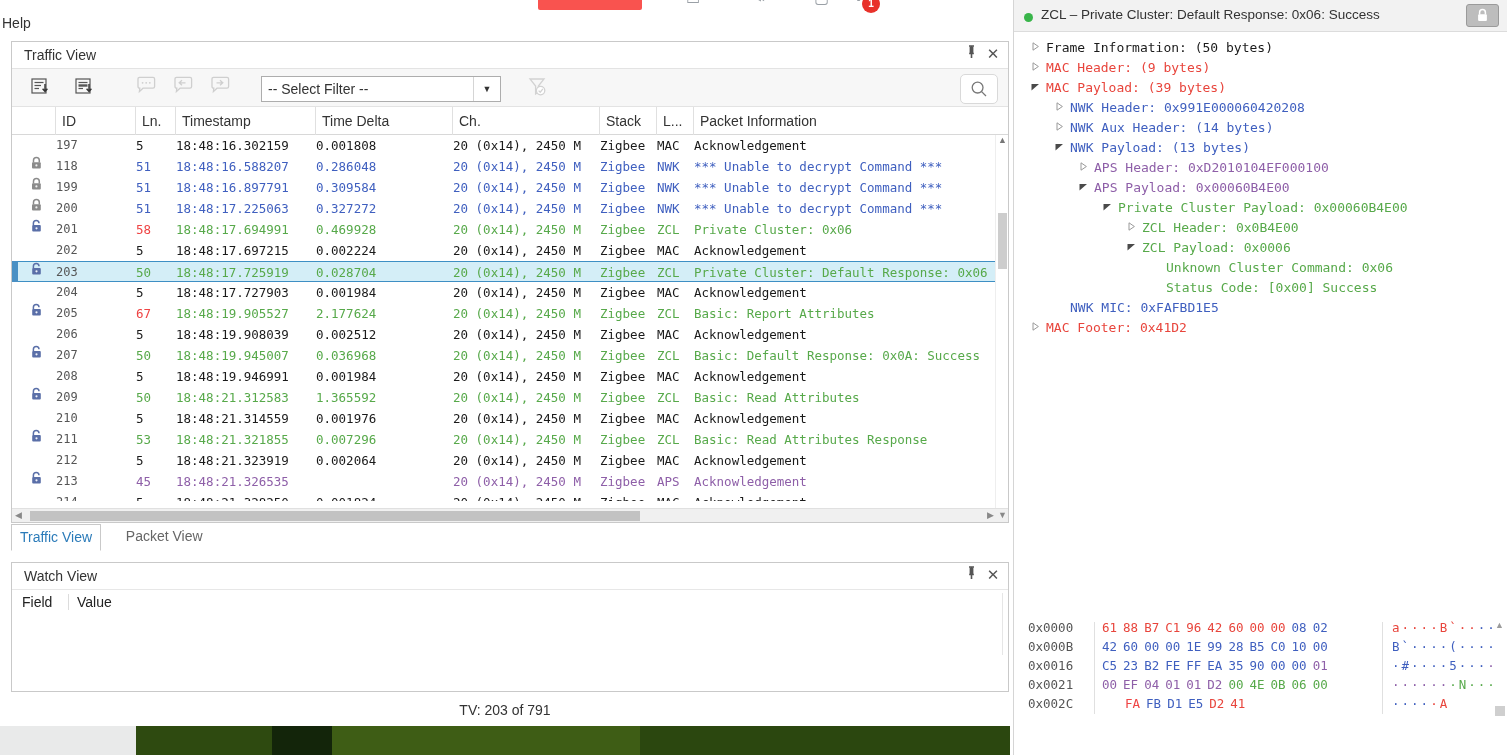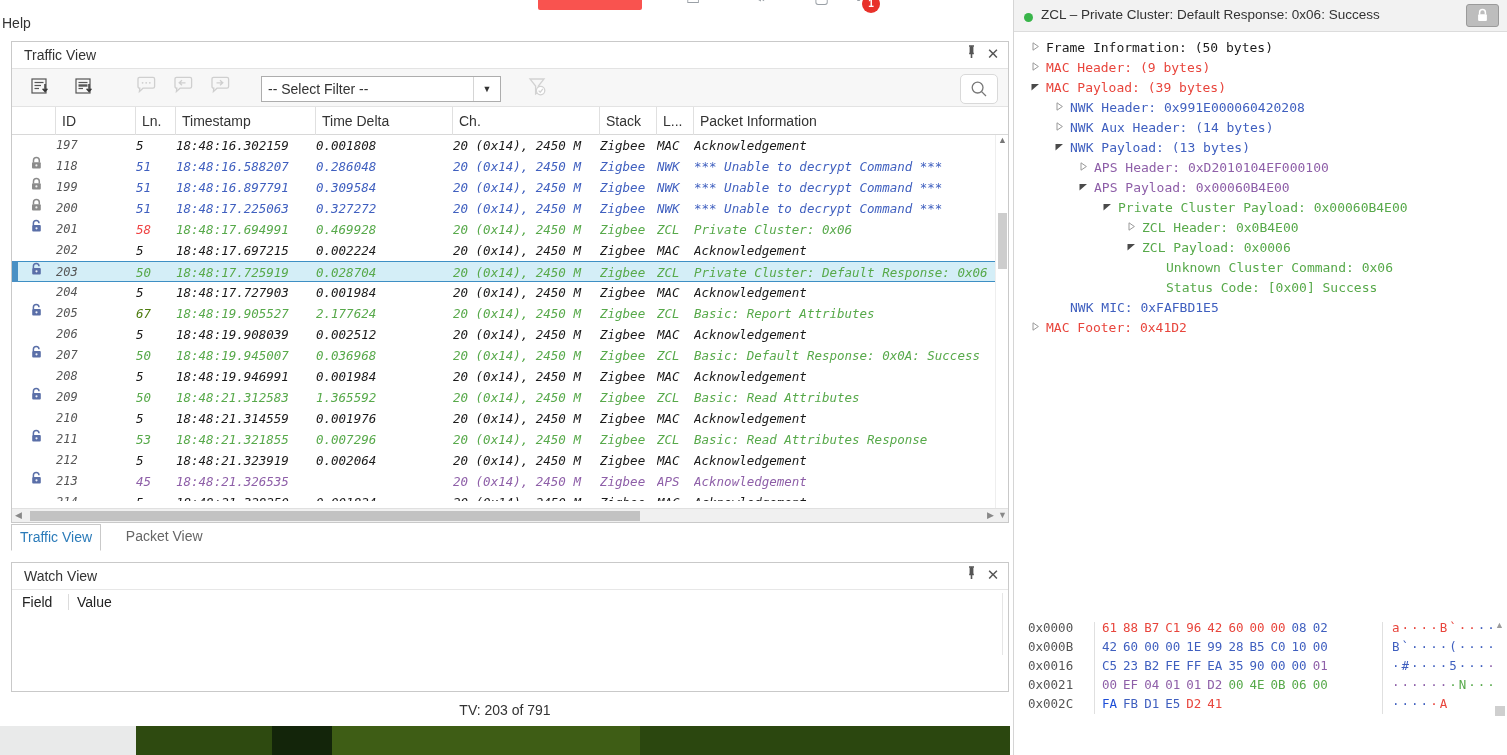--- a/index.html
+++ b/index.html
@@ -42,21 +42,21 @@
   .filter-combo .val { flex:1; padding-left:6px; font-size:14px; color:#333; white-space:nowrap; }
   .filter-combo .arrow { width:27px; height:24px; border-left:1px solid #d5d5d5; display:flex; align-items:center; justify-content:center; font-size:9px; color:#333; }
   .search-btn { position:absolute; right:10px; top:5px; width:38px; height:30px; border:1px solid #d9d9d9; border-radius:5px; background:#fff; display:flex; align-items:center; justify-content:center; }
 
   
   .tbl-wrap { position:relative; height:415px; overflow:hidden; background:#fff; }
   .thead { position:relative; height:28px; background:#fff; border-bottom:1px solid #d8d8d8; }
   .th { position:absolute; top:0; height:28px; line-height:28px; font-size:14px; color:#333;
         border-right:1px solid #e0e0e0; padding-left:6px; white-space:nowrap; overflow:hidden; }
   .rows { position:relative; height:366px; overflow:hidden; }
-  .row { position:relative; height:21px; line-height:21px; white-space:nowrap;font-style:italic; }
+  .row { position:relative; height:21px; line-height:21px; white-space:nowrap; }
   .row.sel { background:#d4eef7; border-top:1px solid #3e8fc4; border-bottom:1px solid #3e8fc4; }
   .row.sel .selbar { position:absolute; left:0; top:-1px; width:6px; height:21px; background:#4a90c4; }
   .cell { position:absolute; top:0; font-family:"DejaVu Sans Mono", monospace; font-size:12.5px; white-space:nowrap; overflow:hidden; }
   .c-lock { left:18px; width:18px; height:21px; }
   .c-id { left:44px; width:54px; text-align:left; }
   .c-ln { left:124px; width:28px; text-align:left; }
   .c-ts { left:164px; width:140px; }
   .c-td { left:304px; width:130px; }
   .c-ch { left:441px; width:140px; }
   .c-stack { left:588px; width:56px; }
@@ -334,21 +334,21 @@
             <div class="cell c-l" style="color: rgb(26, 26, 26);">MAC</div>
             <div class="cell c-pi" style="color: rgb(26, 26, 26);">Acknowledgement</div>
           </div>
           <div class="row">
             <div class="cell c-lock"><svg width="13" height="15" viewBox="0 0 13 15">
                 <path d="M3.4 6.2 L3.4 4.2 A2.8 2.8 0 0 1 9.0 4.2" fill="none" stroke="#5a6fa8" stroke-width="1.5"></path>
                 <rect x="2.2" y="6.1" width="8.6" height="6.4" rx="1" fill="#5a6fa8"></rect>
                 <circle cx="6.5" cy="9.3" r="1.1" fill="#eef1f8"></circle>
               </svg></div>
             <div class="cell c-id">205</div>
-            <div class="cell c-ln" style="color: #4d7c0f;">67</div>
+            <div class="cell c-ln" style="color: #ef4444;">67</div>
             <div class="cell c-ts" style="color: rgb(87, 169, 74);">18:48:19.905527</div>
             <div class="cell c-td" style="color: rgb(87, 169, 74);">2.177624</div>
             <div class="cell c-ch" style="color: rgb(87, 169, 74);">20 (0x14), 2450 M</div>
             <div class="cell c-stack" style="color: rgb(87, 169, 74);">Zigbee</div>
             <div class="cell c-l" style="color: rgb(87, 169, 74);">ZCL</div>
             <div class="cell c-pi" style="color: rgb(87, 169, 74);">Basic: Report Attributes</div>
           </div>
           <div class="row">
             <div class="cell c-id">206</div>
             <div class="cell c-ln" style="color: rgb(26, 26, 26);">5</div>
@@ -621,21 +621,21 @@
             <div class="hex-bytes"><span class="b" style="color: rgb(63, 95, 191);">C5</span><span class="b" style="color: rgb(63, 95, 191);">23</span><span class="b" style="color: rgb(63, 95, 191);">B2</span><span class="b" style="color: rgb(63, 95, 191);">FE</span><span class="b" style="color: rgb(63, 95, 191);">FF</span><span class="b" style="color: rgb(63, 95, 191);">EA</span><span class="b" style="color: rgb(63, 95, 191);">35</span><span class="b" style="color: rgb(63, 95, 191);">90</span><span class="b" style="color: rgb(63, 95, 191);">00</span><span class="b" style="color: rgb(63, 95, 191);">00</span><span class="b" style="color: rgb(142, 95, 168);">01</span></div>
             <div class="hex-ascii"><span style="color: rgb(63, 95, 191); margin-right: 2px;">·</span><span style="color: rgb(63, 95, 191); margin-right: 2px;">#</span><span style="color: rgb(63, 95, 191); margin-right: 2px;">·</span><span style="color: rgb(63, 95, 191); margin-right: 2px;">·</span><span style="color: rgb(63, 95, 191); margin-right: 2px;">·</span><span style="color: rgb(63, 95, 191); margin-right: 2px;">·</span><span style="color: rgb(63, 95, 191); margin-right: 2px;">5</span><span style="color: rgb(63, 95, 191); margin-right: 2px;">·</span><span style="color: rgb(63, 95, 191); margin-right: 2px;">·</span><span style="color: rgb(63, 95, 191); margin-right: 2px;">·</span><span style="color: rgb(142, 95, 168); margin-right: 2px;">·</span></div>
           </div>
           <div class="hexrow">
             <div class="hex-off">0x0021</div>
             <div class="hex-bytes"><span class="b" style="color: rgb(142, 95, 168);">00</span><span class="b" style="color: rgb(142, 95, 168);">EF</span><span class="b" style="color: rgb(142, 95, 168);">04</span><span class="b" style="color: rgb(142, 95, 168);">01</span><span class="b" style="color: rgb(142, 95, 168);">01</span><span class="b" style="color: rgb(142, 95, 168);">D2</span><span class="b" style="color: rgb(87, 169, 74);">00</span><span class="b" style="color: rgb(87, 169, 74);">4E</span><span class="b" style="color: rgb(87, 169, 74);">0B</span><span class="b" style="color: rgb(87, 169, 74);">06</span><span class="b" style="color: rgb(87, 169, 74);">00</span></div>
             <div class="hex-ascii"><span style="color: rgb(142, 95, 168); margin-right: 2px;">·</span><span style="color: rgb(142, 95, 168); margin-right: 2px;">·</span><span style="color: rgb(142, 95, 168); margin-right: 2px;">·</span><span style="color: rgb(142, 95, 168); margin-right: 2px;">·</span><span style="color: rgb(142, 95, 168); margin-right: 2px;">·</span><span style="color: rgb(142, 95, 168); margin-right: 2px;">·</span><span style="color: rgb(87, 169, 74); margin-right: 2px;">·</span><span style="color: rgb(87, 169, 74); margin-right: 2px;">N</span><span style="color: rgb(87, 169, 74); margin-right: 2px;">·</span><span style="color: rgb(87, 169, 74); margin-right: 2px;">·</span><span style="color: rgb(87, 169, 74); margin-right: 2px;">·</span></div>
           </div>
           <div class="hexrow">
             <div class="hex-off">0x002C</div>
-            <div class="hex-bytes"><span class="b" style="color: #1d4ed8;">FA</span><span class="b" style="color: rgb(63, 95, 191);">FB</span><span class="b" style="color: rgb(63, 95, 191);">D1</span><span class="b" style="color: rgb(63, 95, 191);">E5</span><span class="b" style="color: rgb(232, 69, 60);">D2</span><span class="b" style="color: rgb(232, 69, 60);">41</span></div>
+            <div class="hex-bytes"><span class="b" style="color: #ef4444; margin-left: 23px;">FA</span><span class="b" style="color: rgb(63, 95, 191);">FB</span><span class="b" style="color: rgb(63, 95, 191);">D1</span><span class="b" style="color: rgb(63, 95, 191);">E5</span><span class="b" style="color: rgb(232, 69, 60);">D2</span><span class="b" style="color: rgb(232, 69, 60);">41</span></div>
             <div class="hex-ascii"><span style="color: rgb(63, 95, 191); margin-right: 2px;">·</span><span style="color: rgb(63, 95, 191); margin-right: 2px;">·</span><span style="color: rgb(63, 95, 191); margin-right: 2px;">·</span><span style="color: rgb(63, 95, 191); margin-right: 2px;">·</span><span style="color: rgb(232, 69, 60); margin-right: 2px;">·</span><span style="color: rgb(232, 69, 60); margin-right: 2px;">A</span></div>
           </div>
         </div>
       <div class="hex-scroll">
         <div class="up">▲</div>
         <div class="dn"></div>
       </div>
     </div>
   </div>
 

